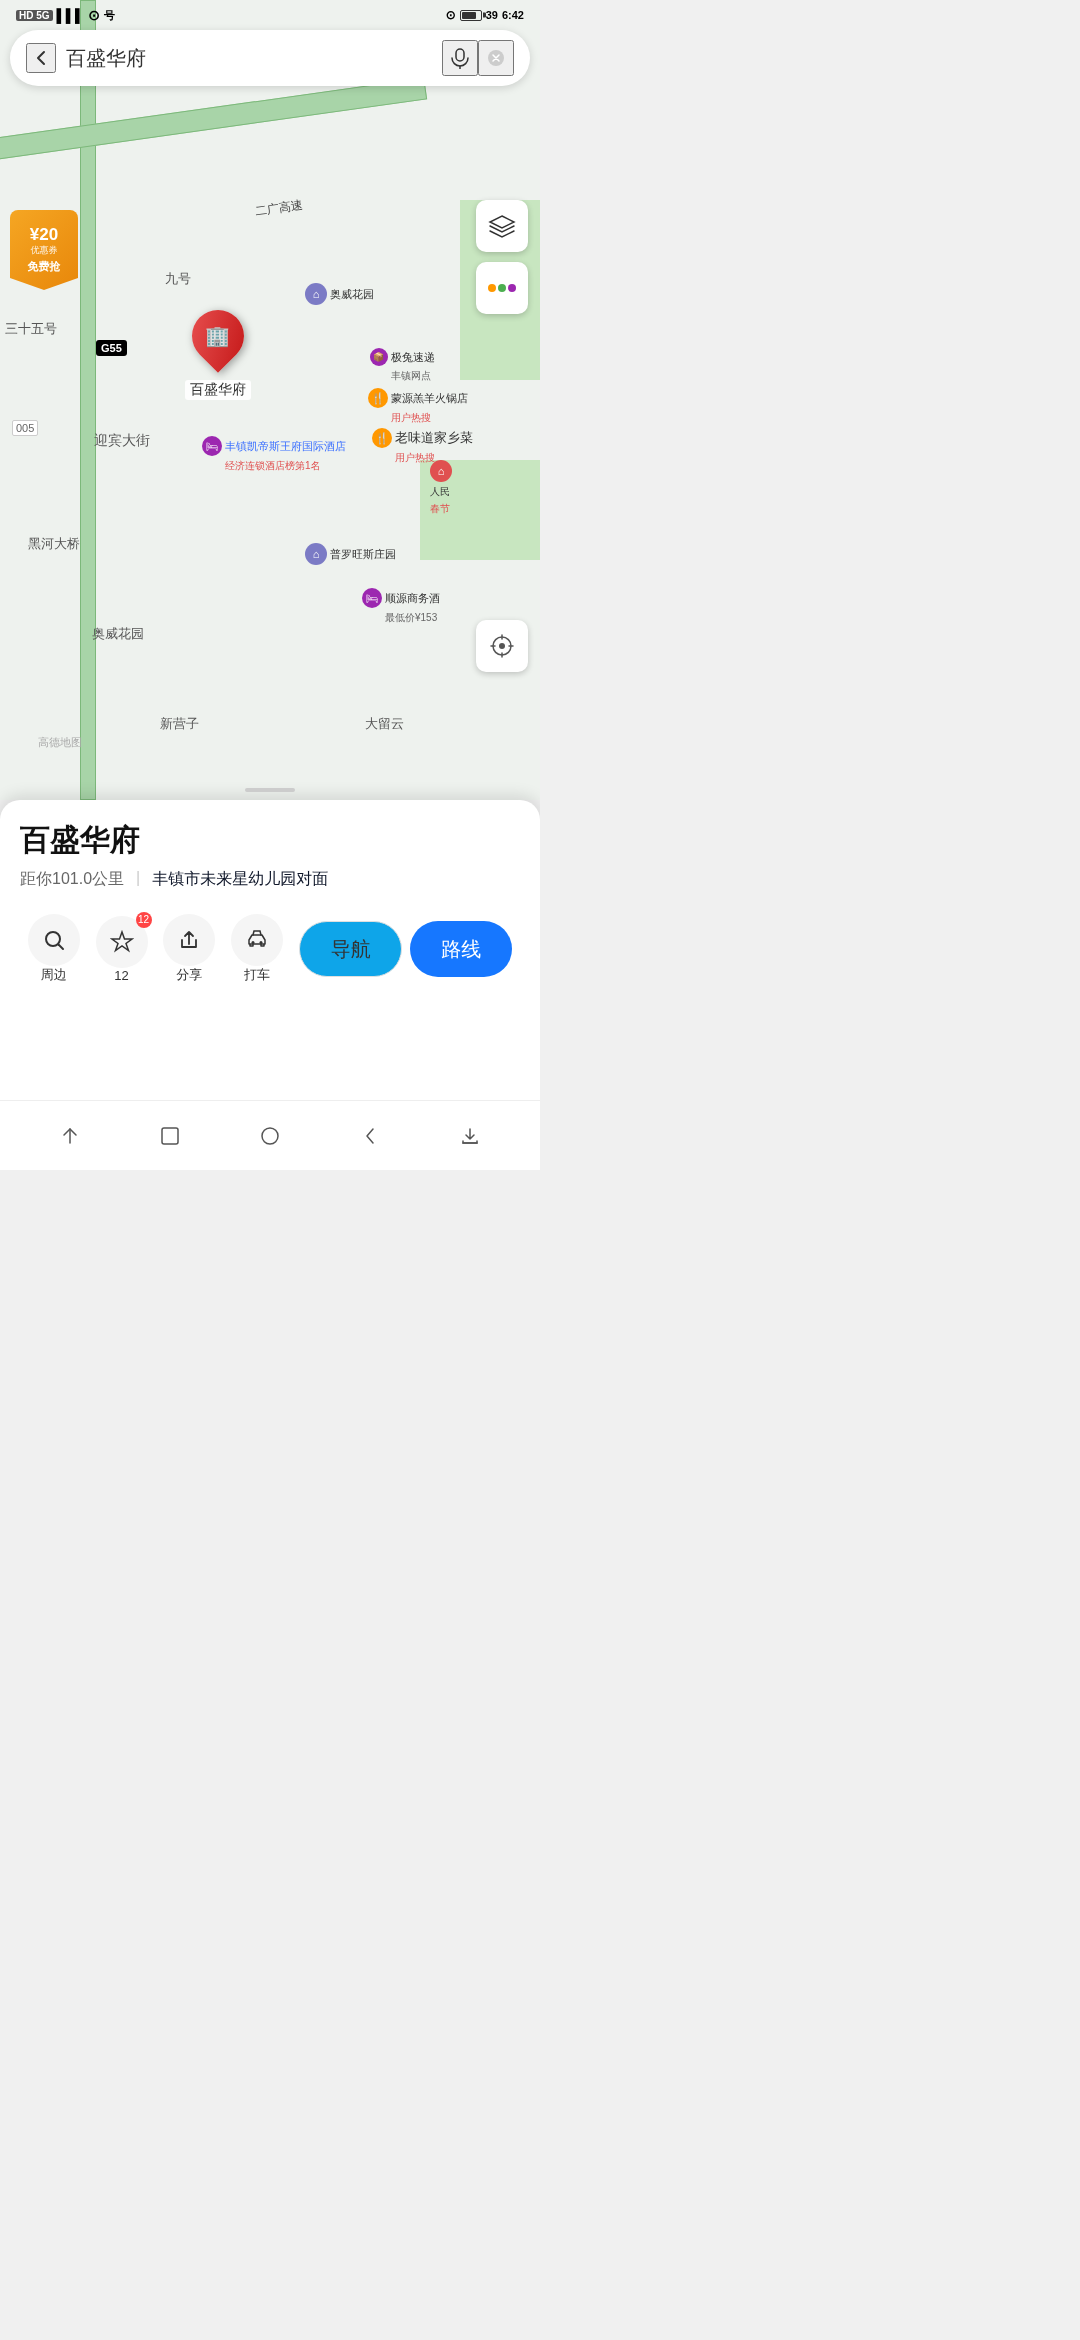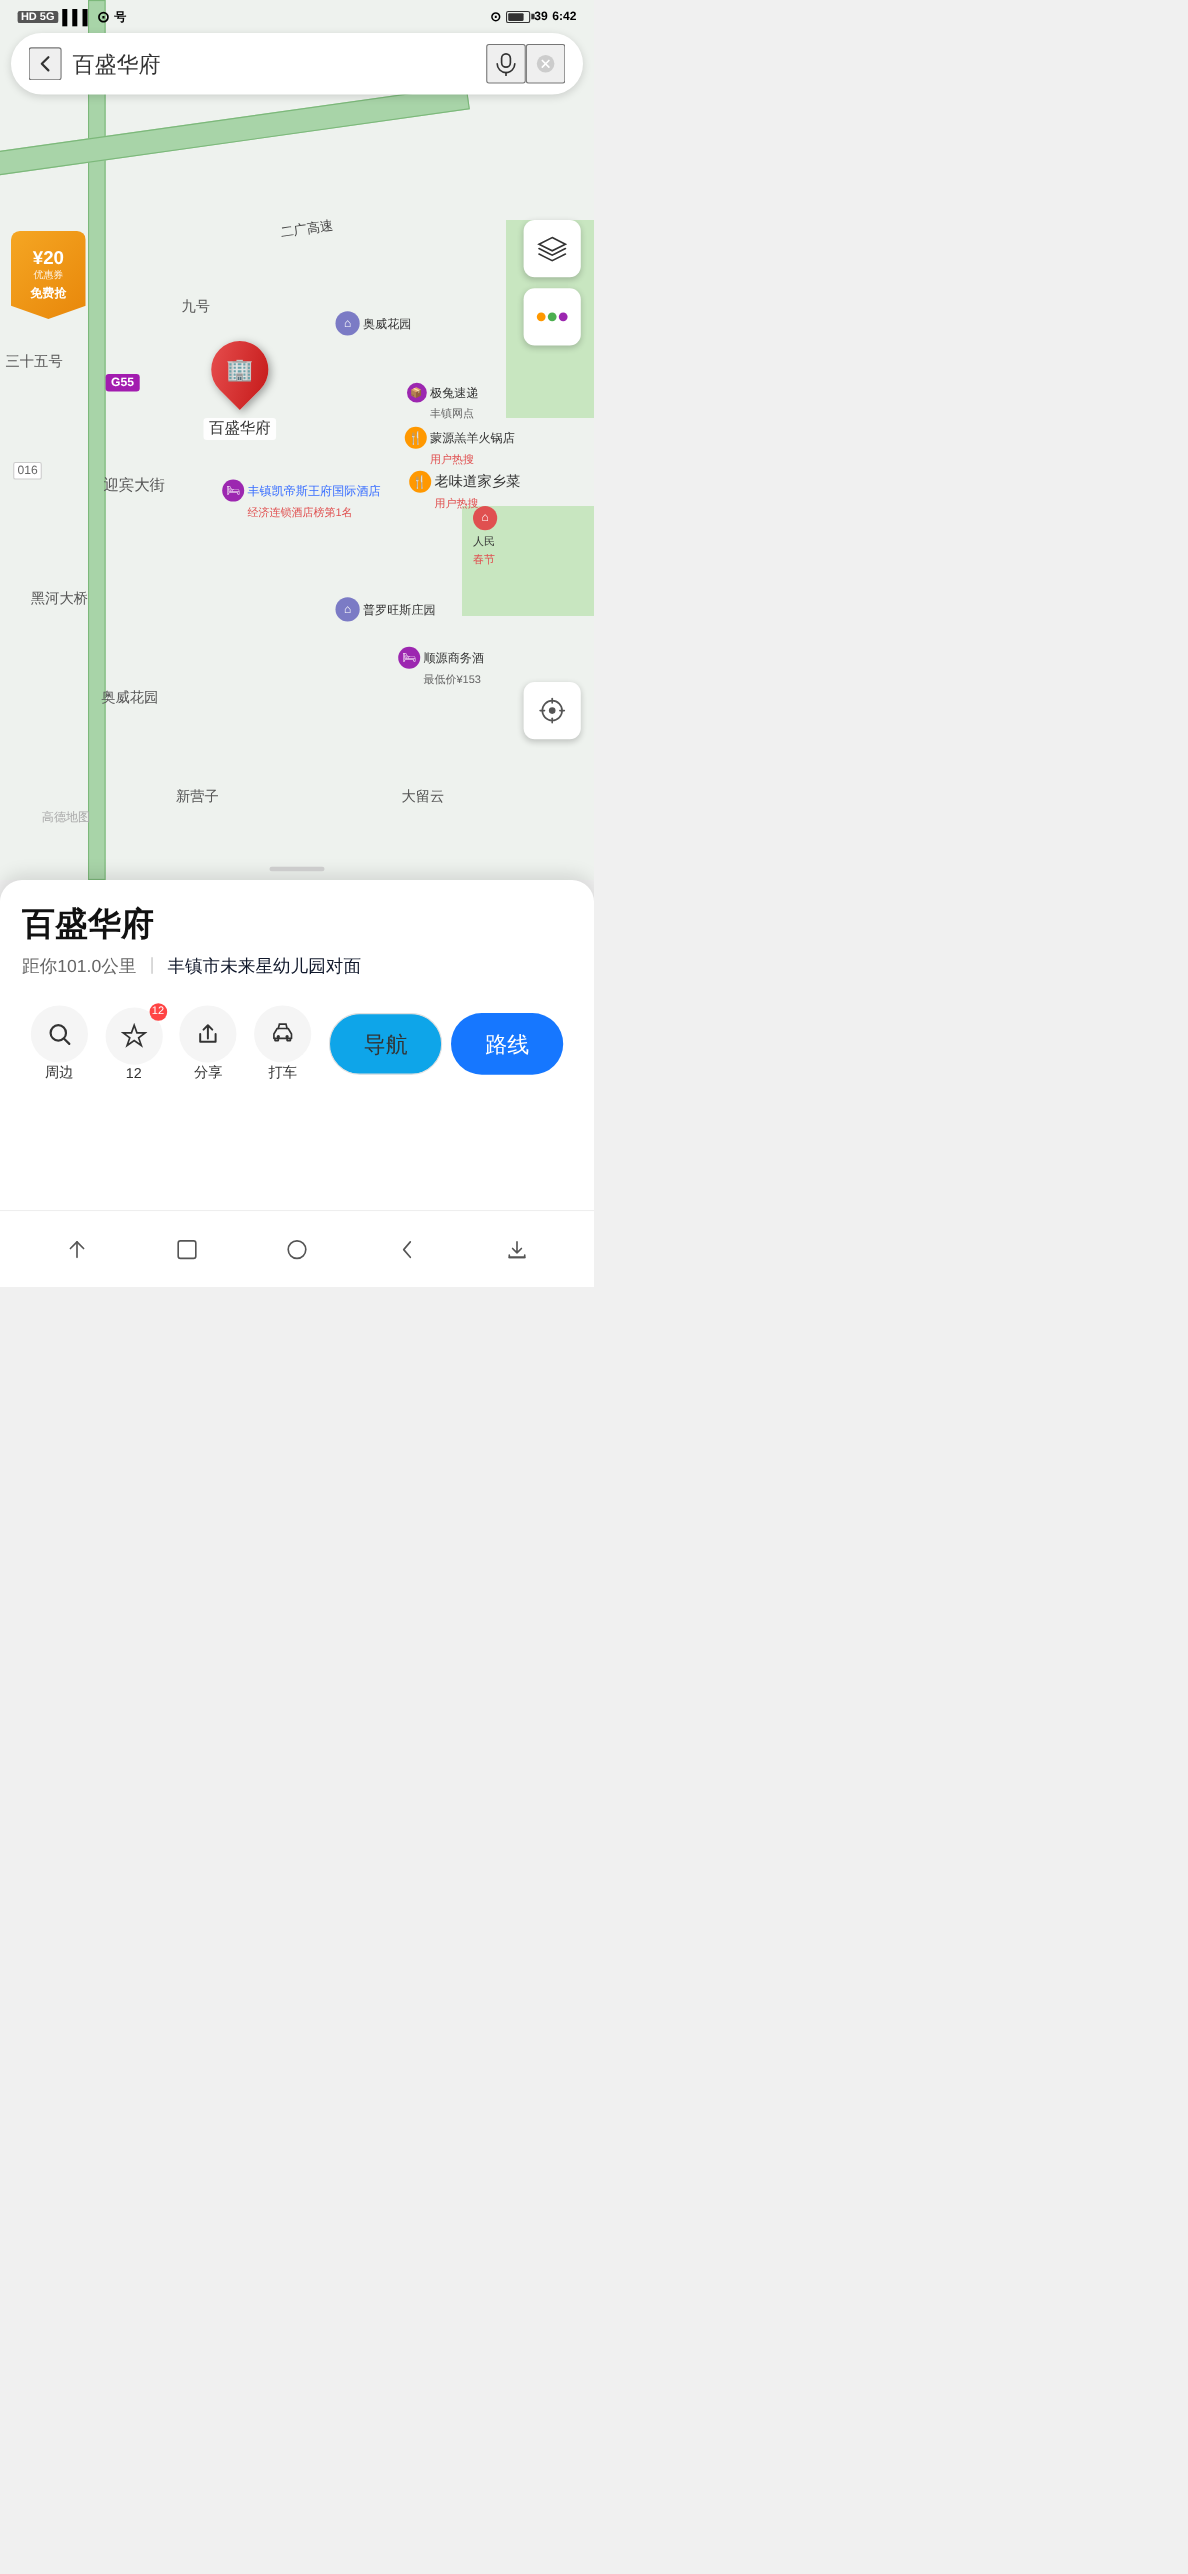--- a/index.html
+++ b/index.html
@@ -344,21 +344,21 @@
       width: 50px; height: 50px;
       display: flex; align-items: center; justify-content: center;
       font-size: 24px; color: #555;
       cursor: pointer;
     }
 
     
     .highway-marker {
       position: absolute;
       left: 96px; top: 340px;
-      background: #a21caf;
+      background: #000000;
       color: white;
       font-size: 11px;
       font-weight: bold;
       padding: 2px 5px;
       border-radius: 3px;
     }
 
     
     .road-number-017 {
       position: absolute;
@@ -428,21 +428,21 @@
   <span class="map-label" style="left:5px;top:320px;">三十五号</span>
   <span class="map-label" style="left:94px;top:432px;font-size:14px;font-weight:500;">迎宾大街</span>
   <span class="map-label" style="left:28px;top:535px;">黑河大桥</span>
   <span class="map-label" style="left:92px;top:625px;">奥威花园</span>
   <span class="map-label" style="left:160px;top:715px;">新营子</span>
   <span class="map-label" style="left:365px;top:715px;">大留云</span>
   <span class="map-label" style="left:10px;top:735px;font-size:11px;color:#aaa;margin-left:28px;">高德地图</span>
 
   <div class="highway-marker">G55</div>
 
-  <span class="road-number-017">016</span>
+  <span class="road-number-017">005</span>
 
   <div class="location-pin" style="left:185px;top:310px;">
     <div style="position:relative;width:56px;height:66px;">
       <div style="
         width:52px;height:52px;
         background:linear-gradient(150deg,#e85050,#c41818);
         border-radius:50% 50% 50% 0;
         transform:rotate(-45deg);
         position:absolute;top:0;left:2px;
         box-shadow:0 3px 8px rgba(0,0,0,0.35);

